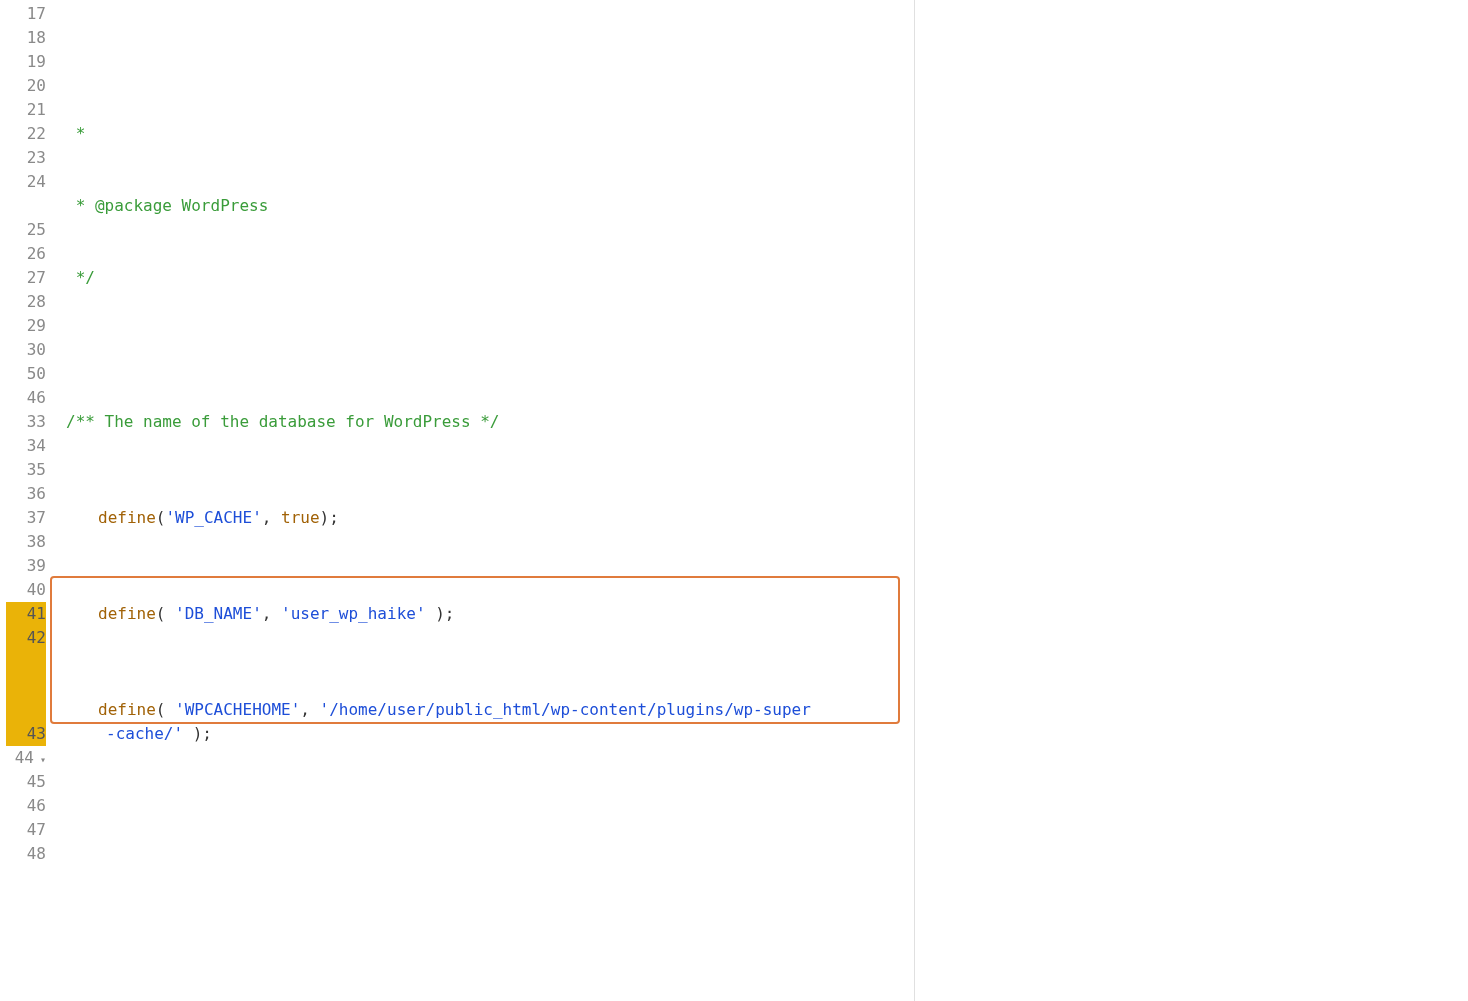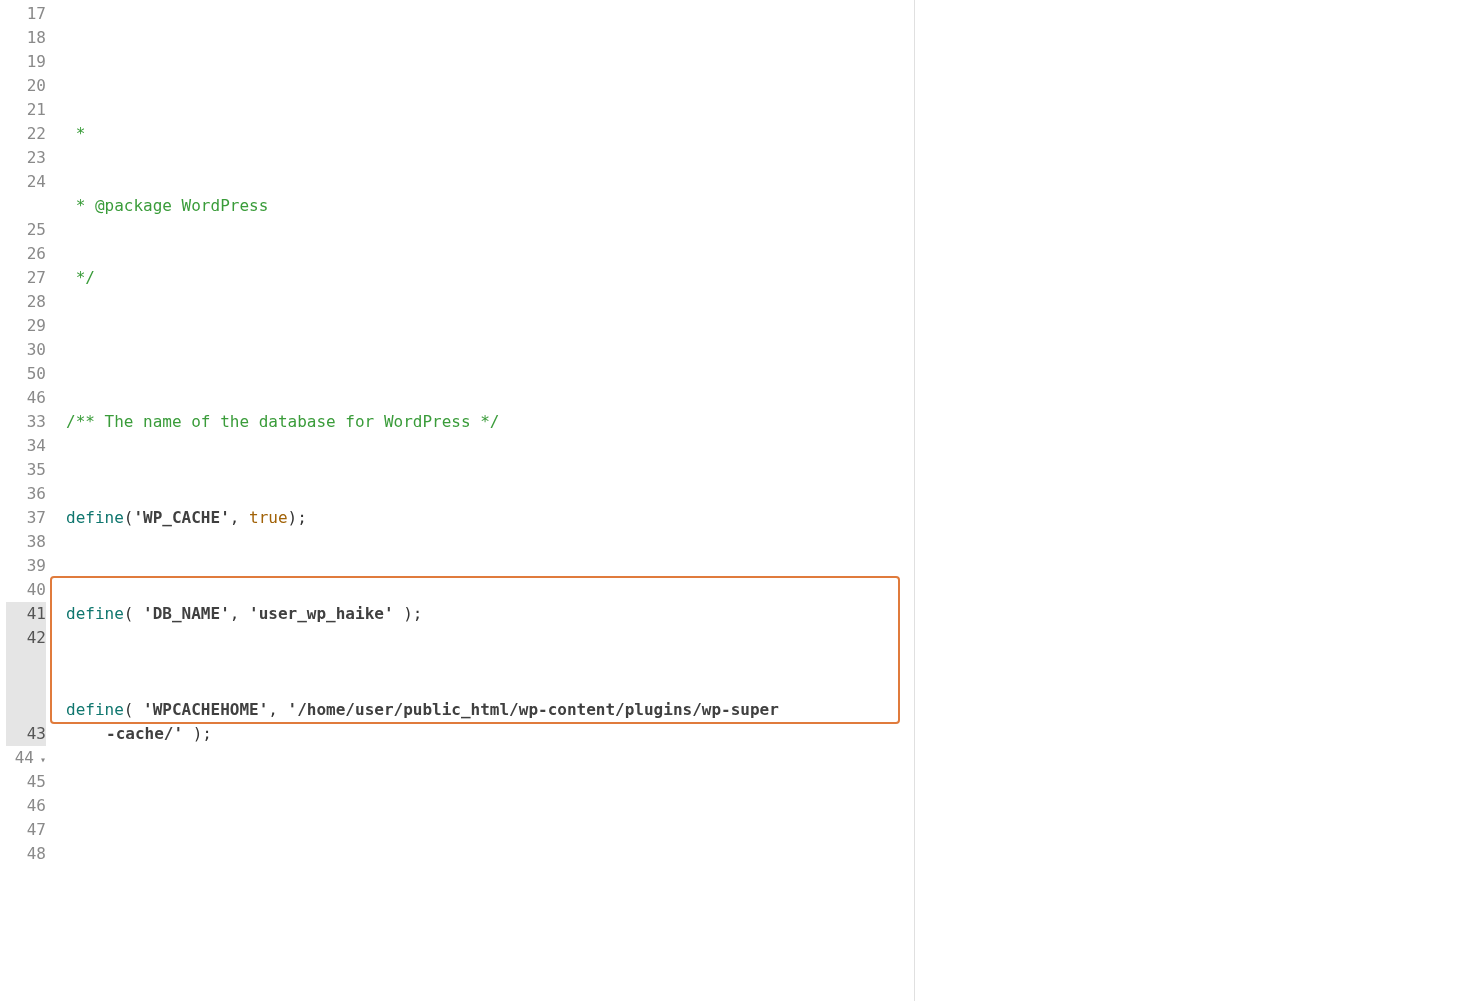--- a/index.html
+++ b/index.html
@@ -21,38 +21,38 @@
     text-align: right;
     padding: 2px 10px 2px 6px;
     user-select: none;
     flex-shrink: 0;
     width: 56px;
   }
   .gutter .ln {
     height: 24px;
   }
   .gutter .hl {
-    background: #e5e5e5;
+    background: #eab308;
     color: #555;
   }
   .code {
     flex: 1;
     padding: 2px 0 2px 10px;
     position: relative;
     white-space: pre;
   }
   .code .row {
     min-height: 24px;
     white-space: pre-wrap;
     word-break: break-all;
   }
   .c-comment { color: #3a9c3a; }     
-  .c-str     { color: #404040; font-weight: bold; }     
+  .c-str     { color: #1d4ed8; }     
   .c-kw      { color: #a16207; }     
-  .c-fn      { color: #0f766e; }
+  .c-fn      { color: #a16207; margin-left: 32px; }
   .c-punct   { color: #333; }     
   .highlight-box {
     position: absolute;
     border: 2px solid #e07b3c;
     border-radius: 4px;
     left: -6px;
     width: 850px;
     pointer-events: none;
   }
   .wrap-indent { padding-left: 40px; display: inline-block; }

